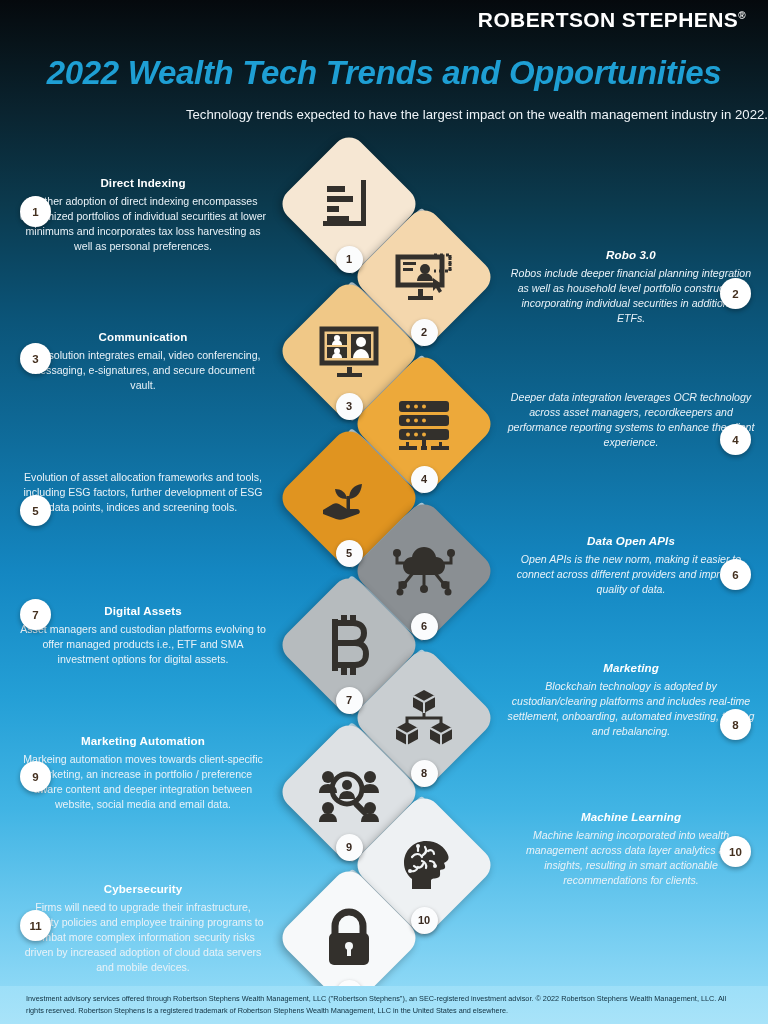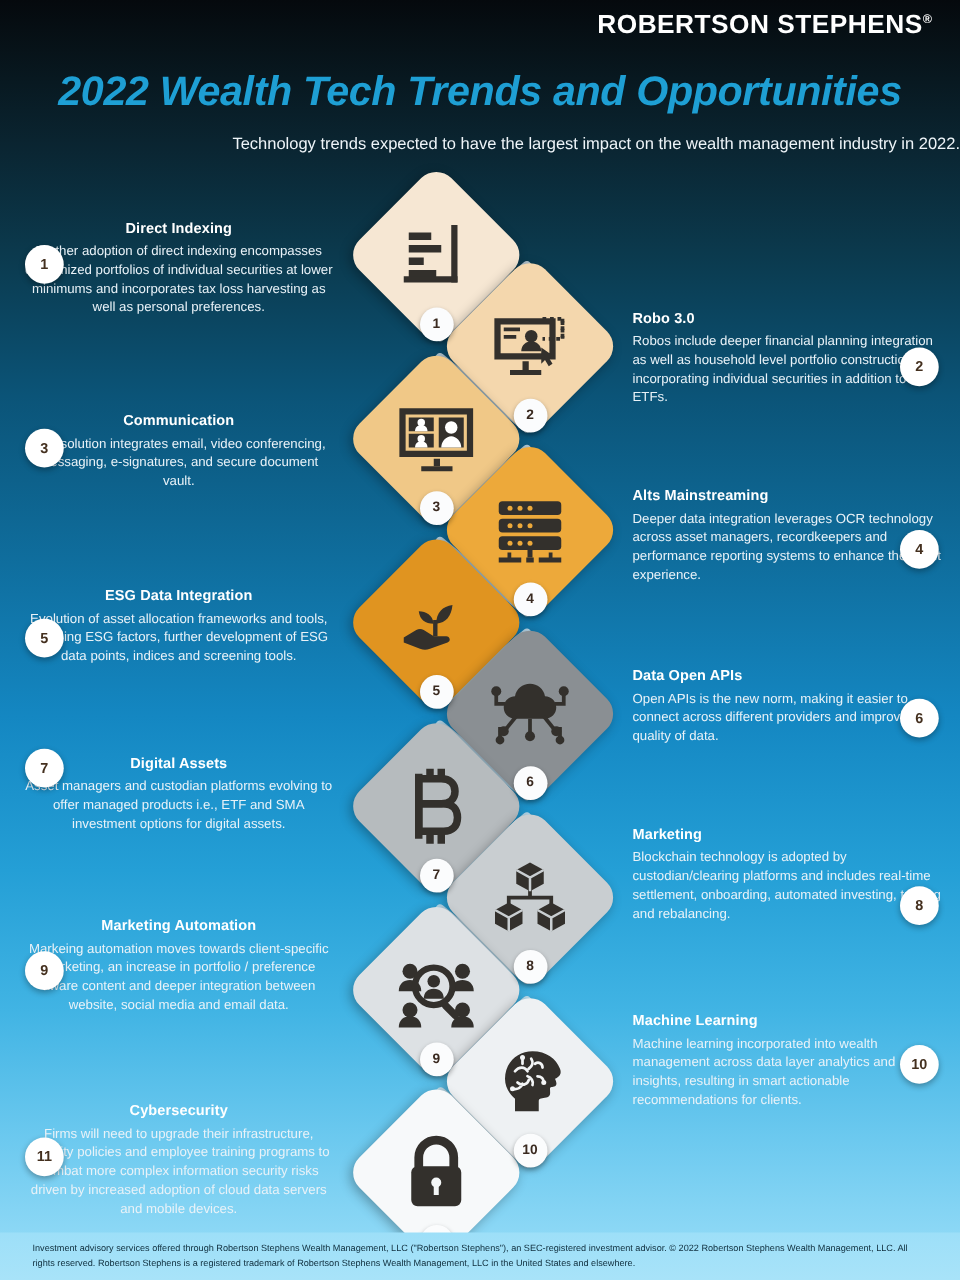--- a/index.html
+++ b/index.html
@@ -119,21 +119,21 @@
     color:#ffffff;
     margin-bottom:5px;
     letter-spacing:0.1px;
   }
   .block .b-body {
     font-size:10.6px;
     line-height:1.42;
     color:#e9f2f8;
   }
   .left-block { text-align:center; }
-  .right-block { text-align:left; }
+  .right-block { text-align:center;font-style:italic; }
 
   
   .footer {
     position:absolute; left:0; bottom:0;
     width:768px;
     padding:7px 26px 8px;
     text-align:left;
     color:#0f2e3d;
     font-size:7.3px;
     line-height:1.55;
@@ -361,25 +361,23 @@
       </div>
       <div class="block right-block" style="width: 250px; top: 248px; left: 506px;">
         <div class="b-title">Robo 3.0</div>
         <div class="b-body">Robos include deeper financial planning integration as well as household level portfolio construction, incorporating individual securities in addition to ETFs.</div>
       </div>
       <div class="block left-block" style="width: 250px; top: 330px; left: 18px;">
         <div class="b-title">Communication</div>
         <div class="b-body">One solution integrates email, video conferencing, messaging, e-signatures, and secure document vault.</div>
       </div>
       <div class="block right-block" style="width: 250px; top: 390px; left: 506px;">
-        <div class="b-title">Alts Mainstreaming</div>
         <div class="b-body">Deeper data integration leverages OCR technology across asset managers, recordkeepers and performance reporting systems to enhance the client experience.</div>
       </div>
       <div class="block left-block" style="width: 250px; top: 470px; left: 18px;">
-        <div class="b-title">ESG Data Integration</div>
         <div class="b-body">Evolution of asset allocation frameworks and tools, including ESG factors, further development of ESG data points, indices and screening tools.</div>
       </div>
       <div class="block right-block" style="width: 250px; top: 534px; left: 506px;">
         <div class="b-title">Data Open APIs</div>
         <div class="b-body">Open APIs is the new norm, making it easier to connect across different providers and improving quality of data.</div>
       </div>
       <div class="block left-block" style="width: 250px; top: 604px; left: 18px;">
         <div class="b-title">Digital Assets</div>
         <div class="b-body">Asset managers and custodian platforms evolving to offer managed products i.e., ETF and SMA investment options for digital assets.</div>
       </div>

